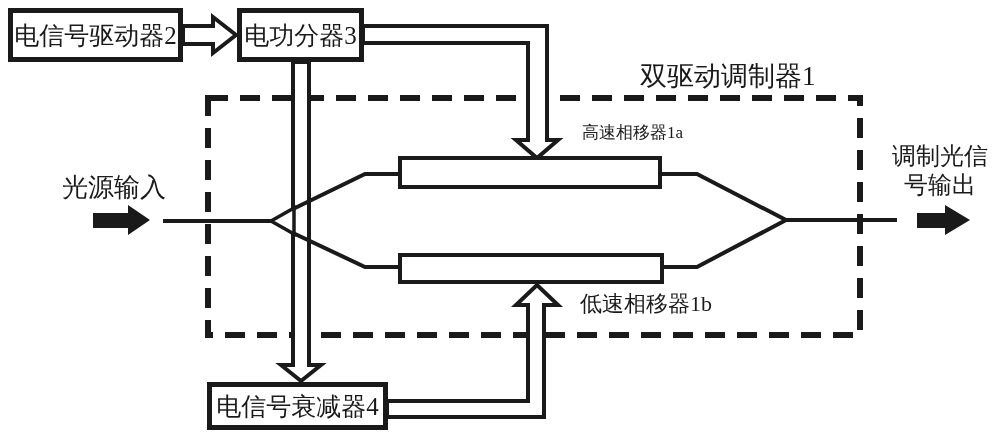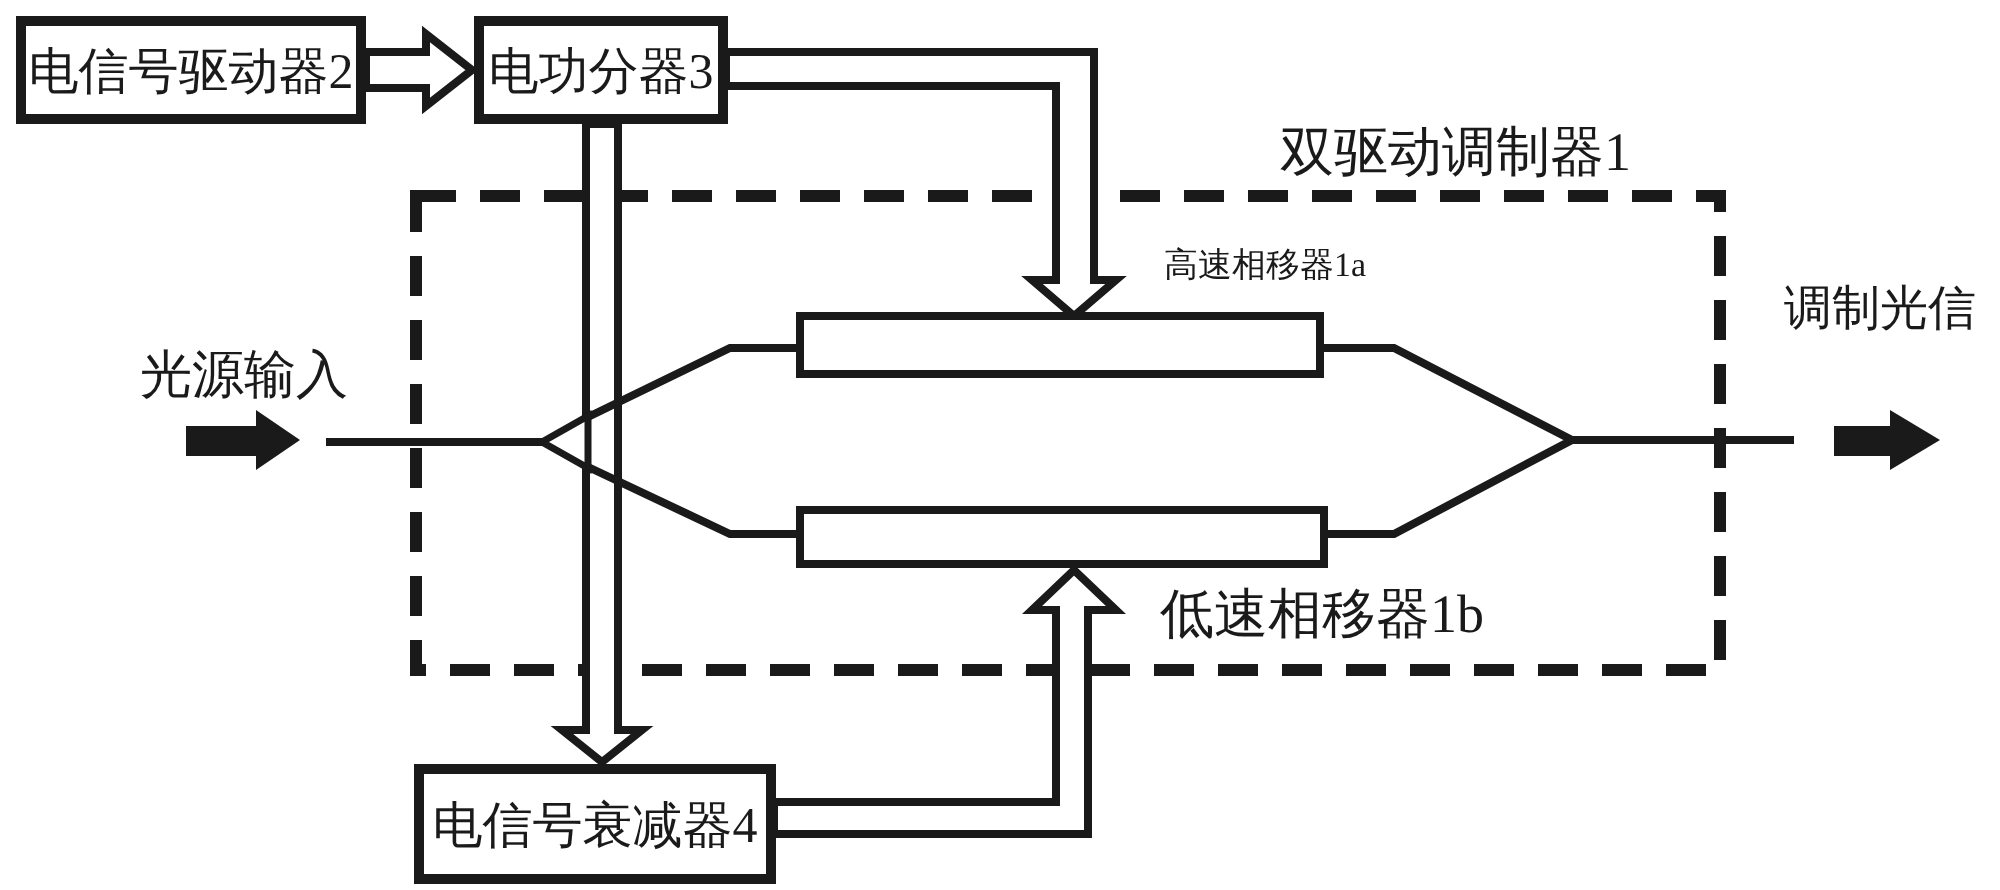--- a/index.html
+++ b/index.html
@@ -22,27 +22,27 @@
     white-space:nowrap;
     z-index:2;
   }
   .lbl{
     position:absolute;
     white-space:nowrap;
     z-index:2;
   }
   .lbl-modulator{left:640px;top:58px;width:240px;text-align:left;font-size:27px;}
   .lbl-hs{left:582px;top:121px;font-size:17px;}
-  .lbl-ls{left:580px;top:289px;font-size:27px;}
-  .lbl-input{left:62px;top:170px;width:120px;text-align:center;font-size:26px;}
-  .lbl-output{left:882px;top:142px;width:116px;text-align:center;font-size:24px;line-height:29px;font-family:Liberation Mono, monospace;}
+  .lbl-ls{left:580px;top:289px;font-size:22px;}
+  .lbl-input{left:62px;top:170px;width:120px;text-align:left;font-size:26px;}
+  .lbl-output{left:882px;top:142px;width:116px;text-align:center;font-size:24px;line-height:29px;}
   .lbl-output span{display:block;}
   .box-driver{left:8px;top:8px;width:175px;height:54px;}
   .box-splitter{left:237px;top:8px;width:127px;height:54px;font-family:Liberation Serif, serif;}
-  .box-attenuator{left:207px;top:382px;width:181px;height:60px;justify-content:center;}
+  .box-attenuator{left:207px;top:382px;width:181px;height:48px;justify-content:center;}
 </style>
 </head>
 <body>
 
 <div class="canvas">
 
   <svg class="layer" width="1000" height="445" viewBox="0 0 1000 445">
 
     <rect x="208" y="98" width="652" height="237" fill="none" stroke="#1a1a1a" stroke-width="6" stroke-dasharray="20 12"></rect>
 
@@ -78,15 +78,16 @@
   <div class="block box-attenuator">
     <span>电信号衰减器4</span>
   </div>
 
   <div class="lbl lbl-modulator">双驱动调制器1</div>
   <div class="lbl lbl-hs">高速相移器1a</div>
   <div class="lbl lbl-ls">低速相移器1b</div>
   <div class="lbl lbl-input">光源输入</div>
   <div class="lbl lbl-output">
     <span>调制光信</span>
+    <span>号输出</span>
   </div>
 
 </div>
 
 </body></html>

